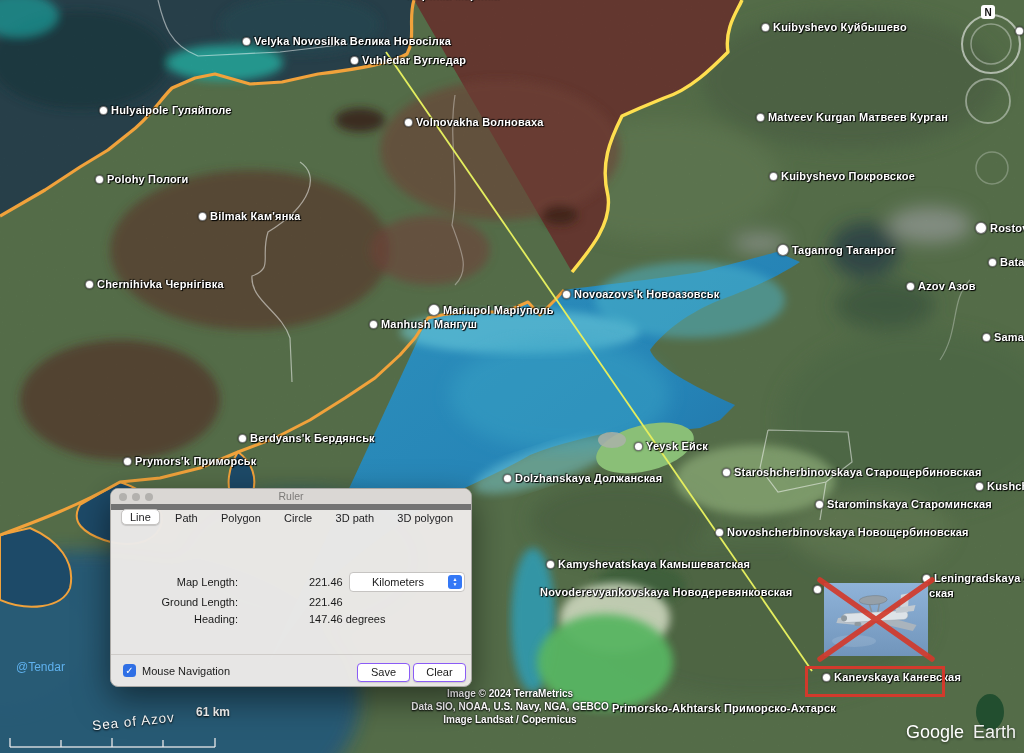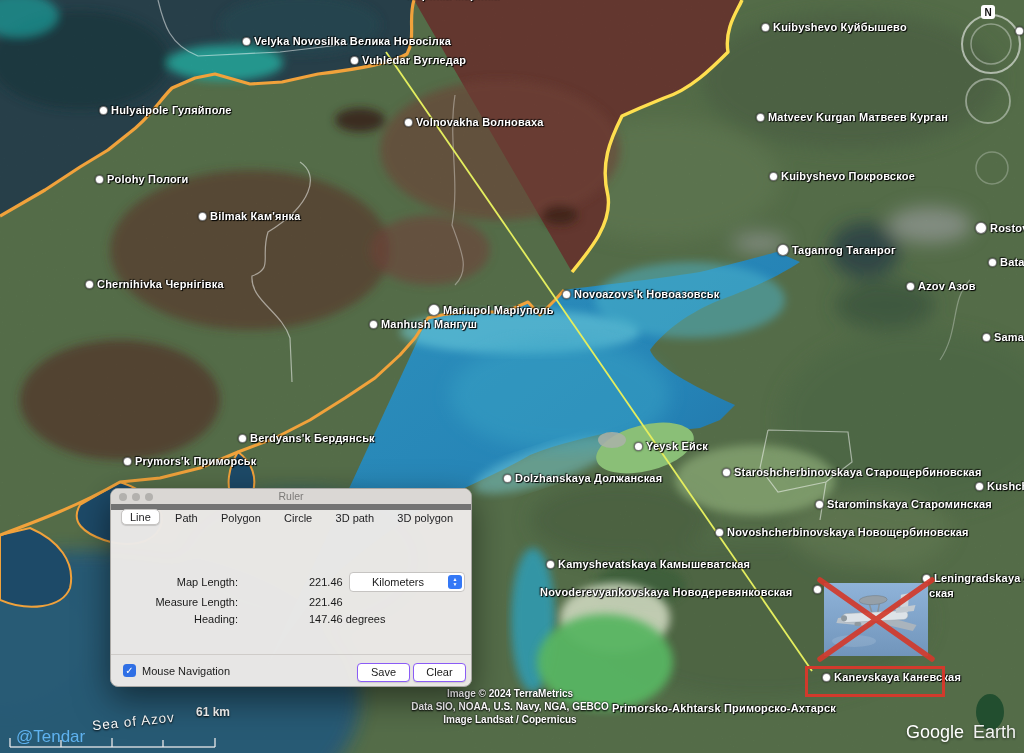--- a/index.html
+++ b/index.html
@@ -19,21 +19,21 @@
   
   #plane-inset{position:absolute;left:824px;top:583px;width:104px;height:73px;z-index:3;}
   #plane-inset svg{overflow:visible;display:block;}
   #kanevskaya-box{position:absolute;left:805px;top:666px;width:134px;height:25px;
                   border:3px solid #d23a2c;z-index:3;}
   
   #north-badge{position:absolute;left:981px;top:5px;width:14px;height:14px;background:#fff;
                border-radius:3px;color:#111;font-size:10px;font-weight:bold;display:flex;
                align-items:center;justify-content:center;z-index:2;}
   
-  #watermark{position:absolute;left:16px;top:727px;color:#5fb2ef;font-size:17px;z-index:4;}
+  #watermark{position:absolute;left:16px;top:660px;color:#5fb2ef;font-size:12px;z-index:4;}
   #sea-label{position:absolute;left:92px;top:714px;color:#fff;font-size:13.5px;letter-spacing:1px;
              transform:rotate(-6deg);text-shadow:0 1px 2px #000;z-index:4;}
   #scale-text{position:absolute;left:196px;top:705px;color:#fff;font-size:12px;font-weight:bold;
               text-shadow:0 1px 2px #000;z-index:4;}
   #attribution{position:absolute;left:510px;top:687px;transform:translateX(-50%);
                text-align:center;color:#fff;font-size:10px;font-weight:bold;line-height:13px;
                text-shadow:0 1px 2px #000,0 0 2px #000;z-index:4;white-space:nowrap;}
   #ge-logo{position:absolute;right:8px;bottom:10px;z-index:4;color:#fff;font-size:18px;
            text-shadow:0 1px 3px rgba(0,0,0,.6);}
   #ge-logo .g{font-weight:500;}
@@ -402,21 +402,21 @@
       <span class="tab">Path</span>
       <span class="tab">Polygon</span>
       <span class="tab">Circle</span>
       <span class="tab">3D path</span>
       <span class="tab">3D polygon</span>
     </div>
 
 
     <span class="flabel r1">Map Length:</span>
     <span class="fvalue r1">221.46</span>
-    <span class="flabel r2">Measure Length:</span>
+    <span class="flabel r2">Ground Length:</span>
     <span class="fvalue r2">221.46</span>
     <span class="flabel r3">Heading:</span>
     <span class="fvalue r3">147.46 degrees</span>
 
     <div id="unit-select">
       <span class="val">Kilometers</span>
       <span class="stepper">
         <span>▲</span>
           <span>▼</span>
       </span>

